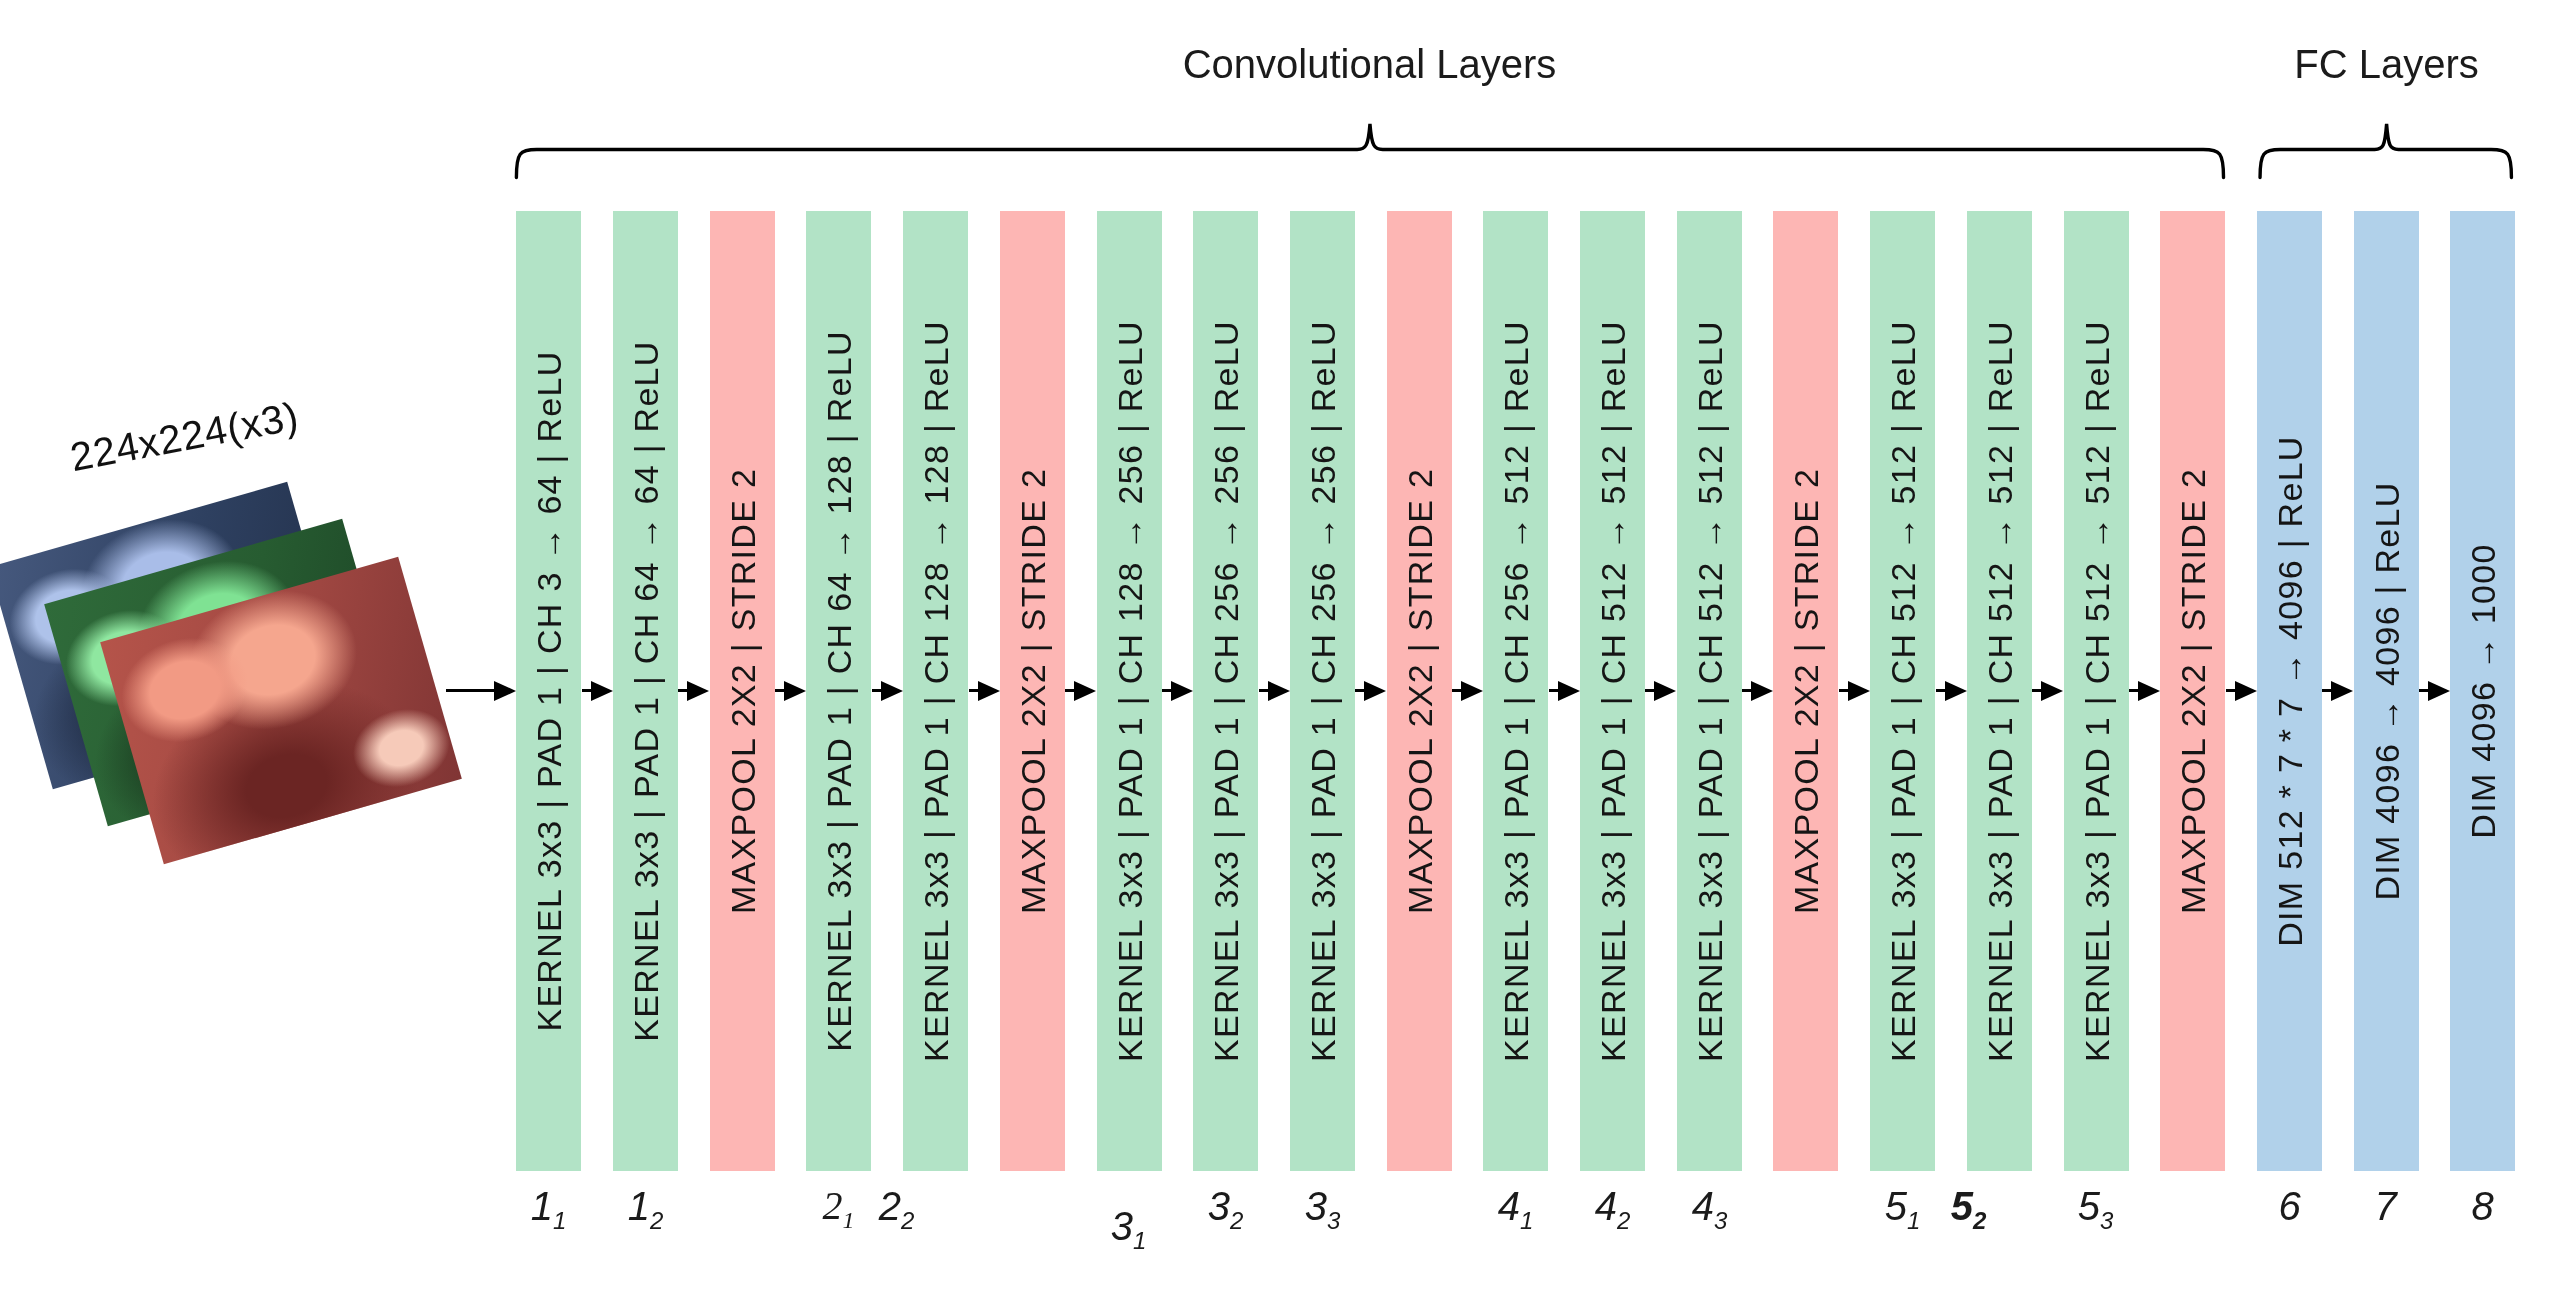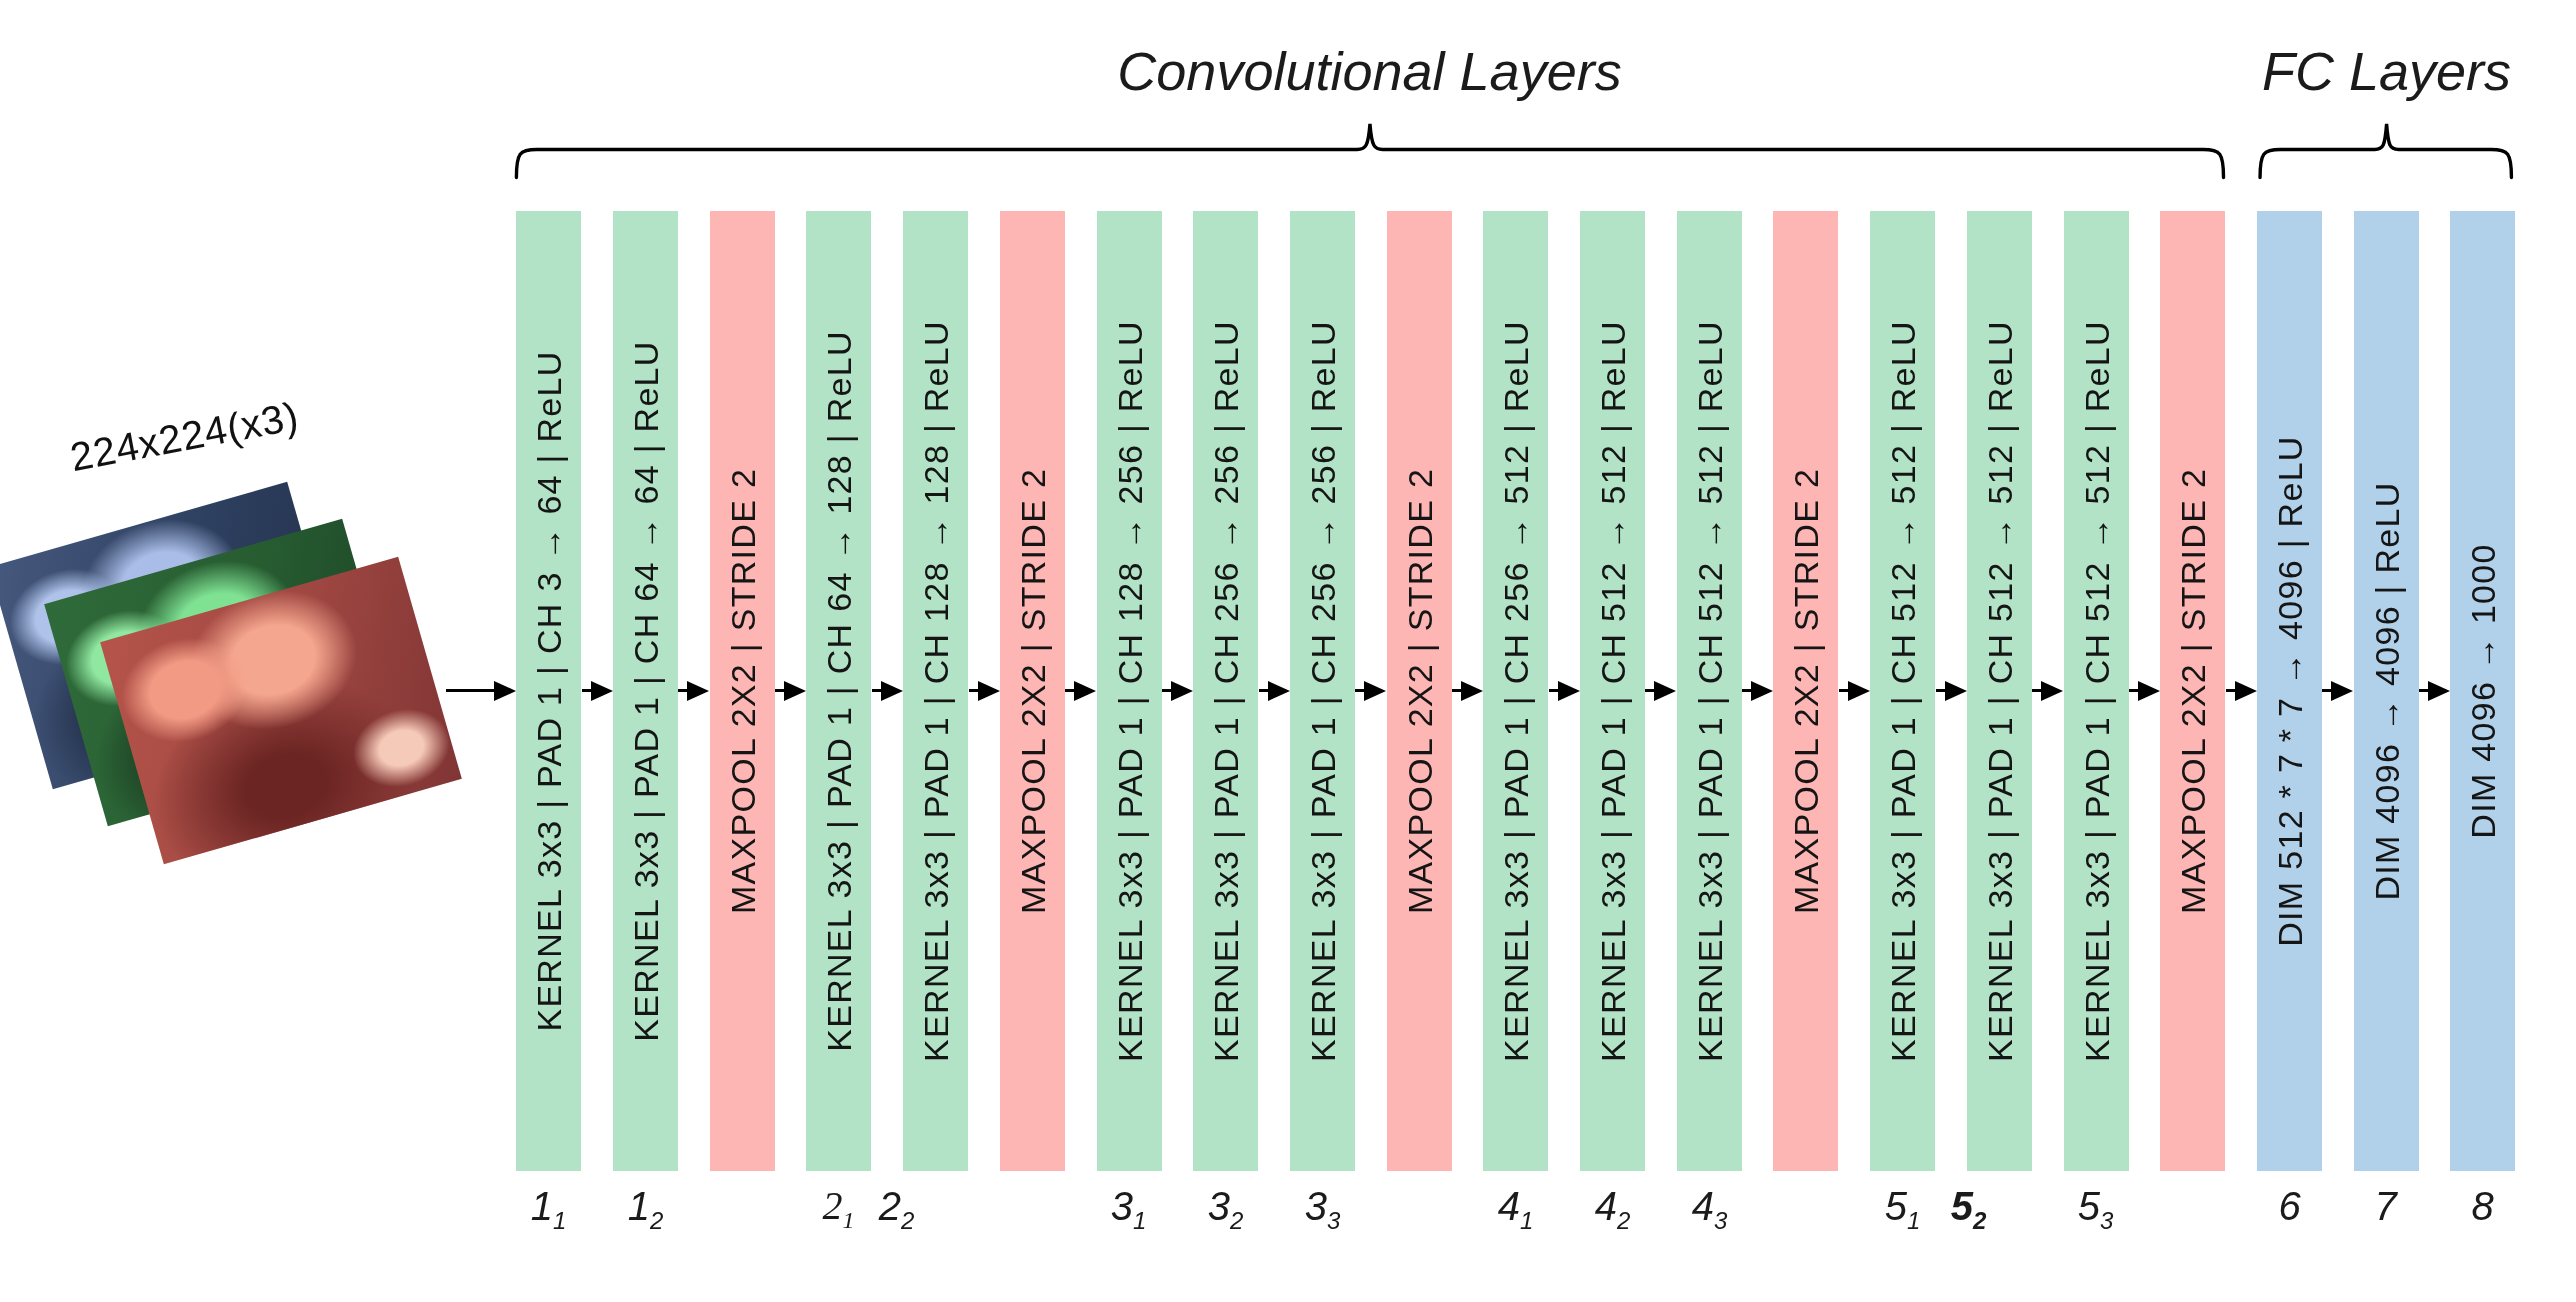--- a/index.html
+++ b/index.html
@@ -9,22 +9,21 @@
     background:#ffffff;
     font-family:"Liberation Sans", sans-serif;
     color:#1b1b1b;
     overflow:hidden;
   }
 
   
   .group-title{
     position:absolute;
     top:44px;
-    font-size:54px;
-    font-style:italic;
+    font-size:40px;
     font-weight:400;
     text-align:center;
     line-height:1;
     color:#1b1b1b;
     letter-spacing:0px;
     white-space:nowrap;
   }
   #conv-title{left:945px;width:849px;}
   #fc-title{left:2174px;width:425px;}
 
@@ -175,21 +174,21 @@
       <div class="arrow" style="left: 872px; width: 9.2px;"></div>
       <div class="bar-label" style="left: 854px;">2<sub>2</sub></div>
       <div class="bar maxpool" style="left: 1000px;">
     <div class="bar-text">MAXPOOL 2X2 | STRIDE 2</div>
   </div>
       <div class="arrow" style="left: 969px; width: 9.2px;"></div>
       <div class="bar conv" style="left: 1097px;">
     <div class="bar-text">KERNEL 3x3 | PAD 1 | CH 128 → 256 | ReLU</div>
   </div>
       <div class="arrow" style="left: 1065px; width: 9.2px;"></div>
-      <div class="bar-label" style="left: 1086px;">3<sub>1</sub></div>
+      <div class="bar-label" style="left: 1086px; margin-top: 20px;">3<sub>1</sub></div>
       <div class="bar conv" style="left: 1193px;">
     <div class="bar-text">KERNEL 3x3 | PAD 1 | CH 256 → 256 | ReLU</div>
   </div>
       <div class="arrow" style="left: 1162px; width: 9.2px;"></div>
       <div class="bar-label" style="left: 1183px;">3<sub>2</sub></div>
       <div class="bar conv" style="left: 1290px;">
     <div class="bar-text">KERNEL 3x3 | PAD 1 | CH 256 → 256 | ReLU</div>
   </div>
       <div class="arrow" style="left: 1259px; width: 9.2px;"></div>
       <div class="bar-label" style="left: 1280px;">3<sub>3</sub></div>

